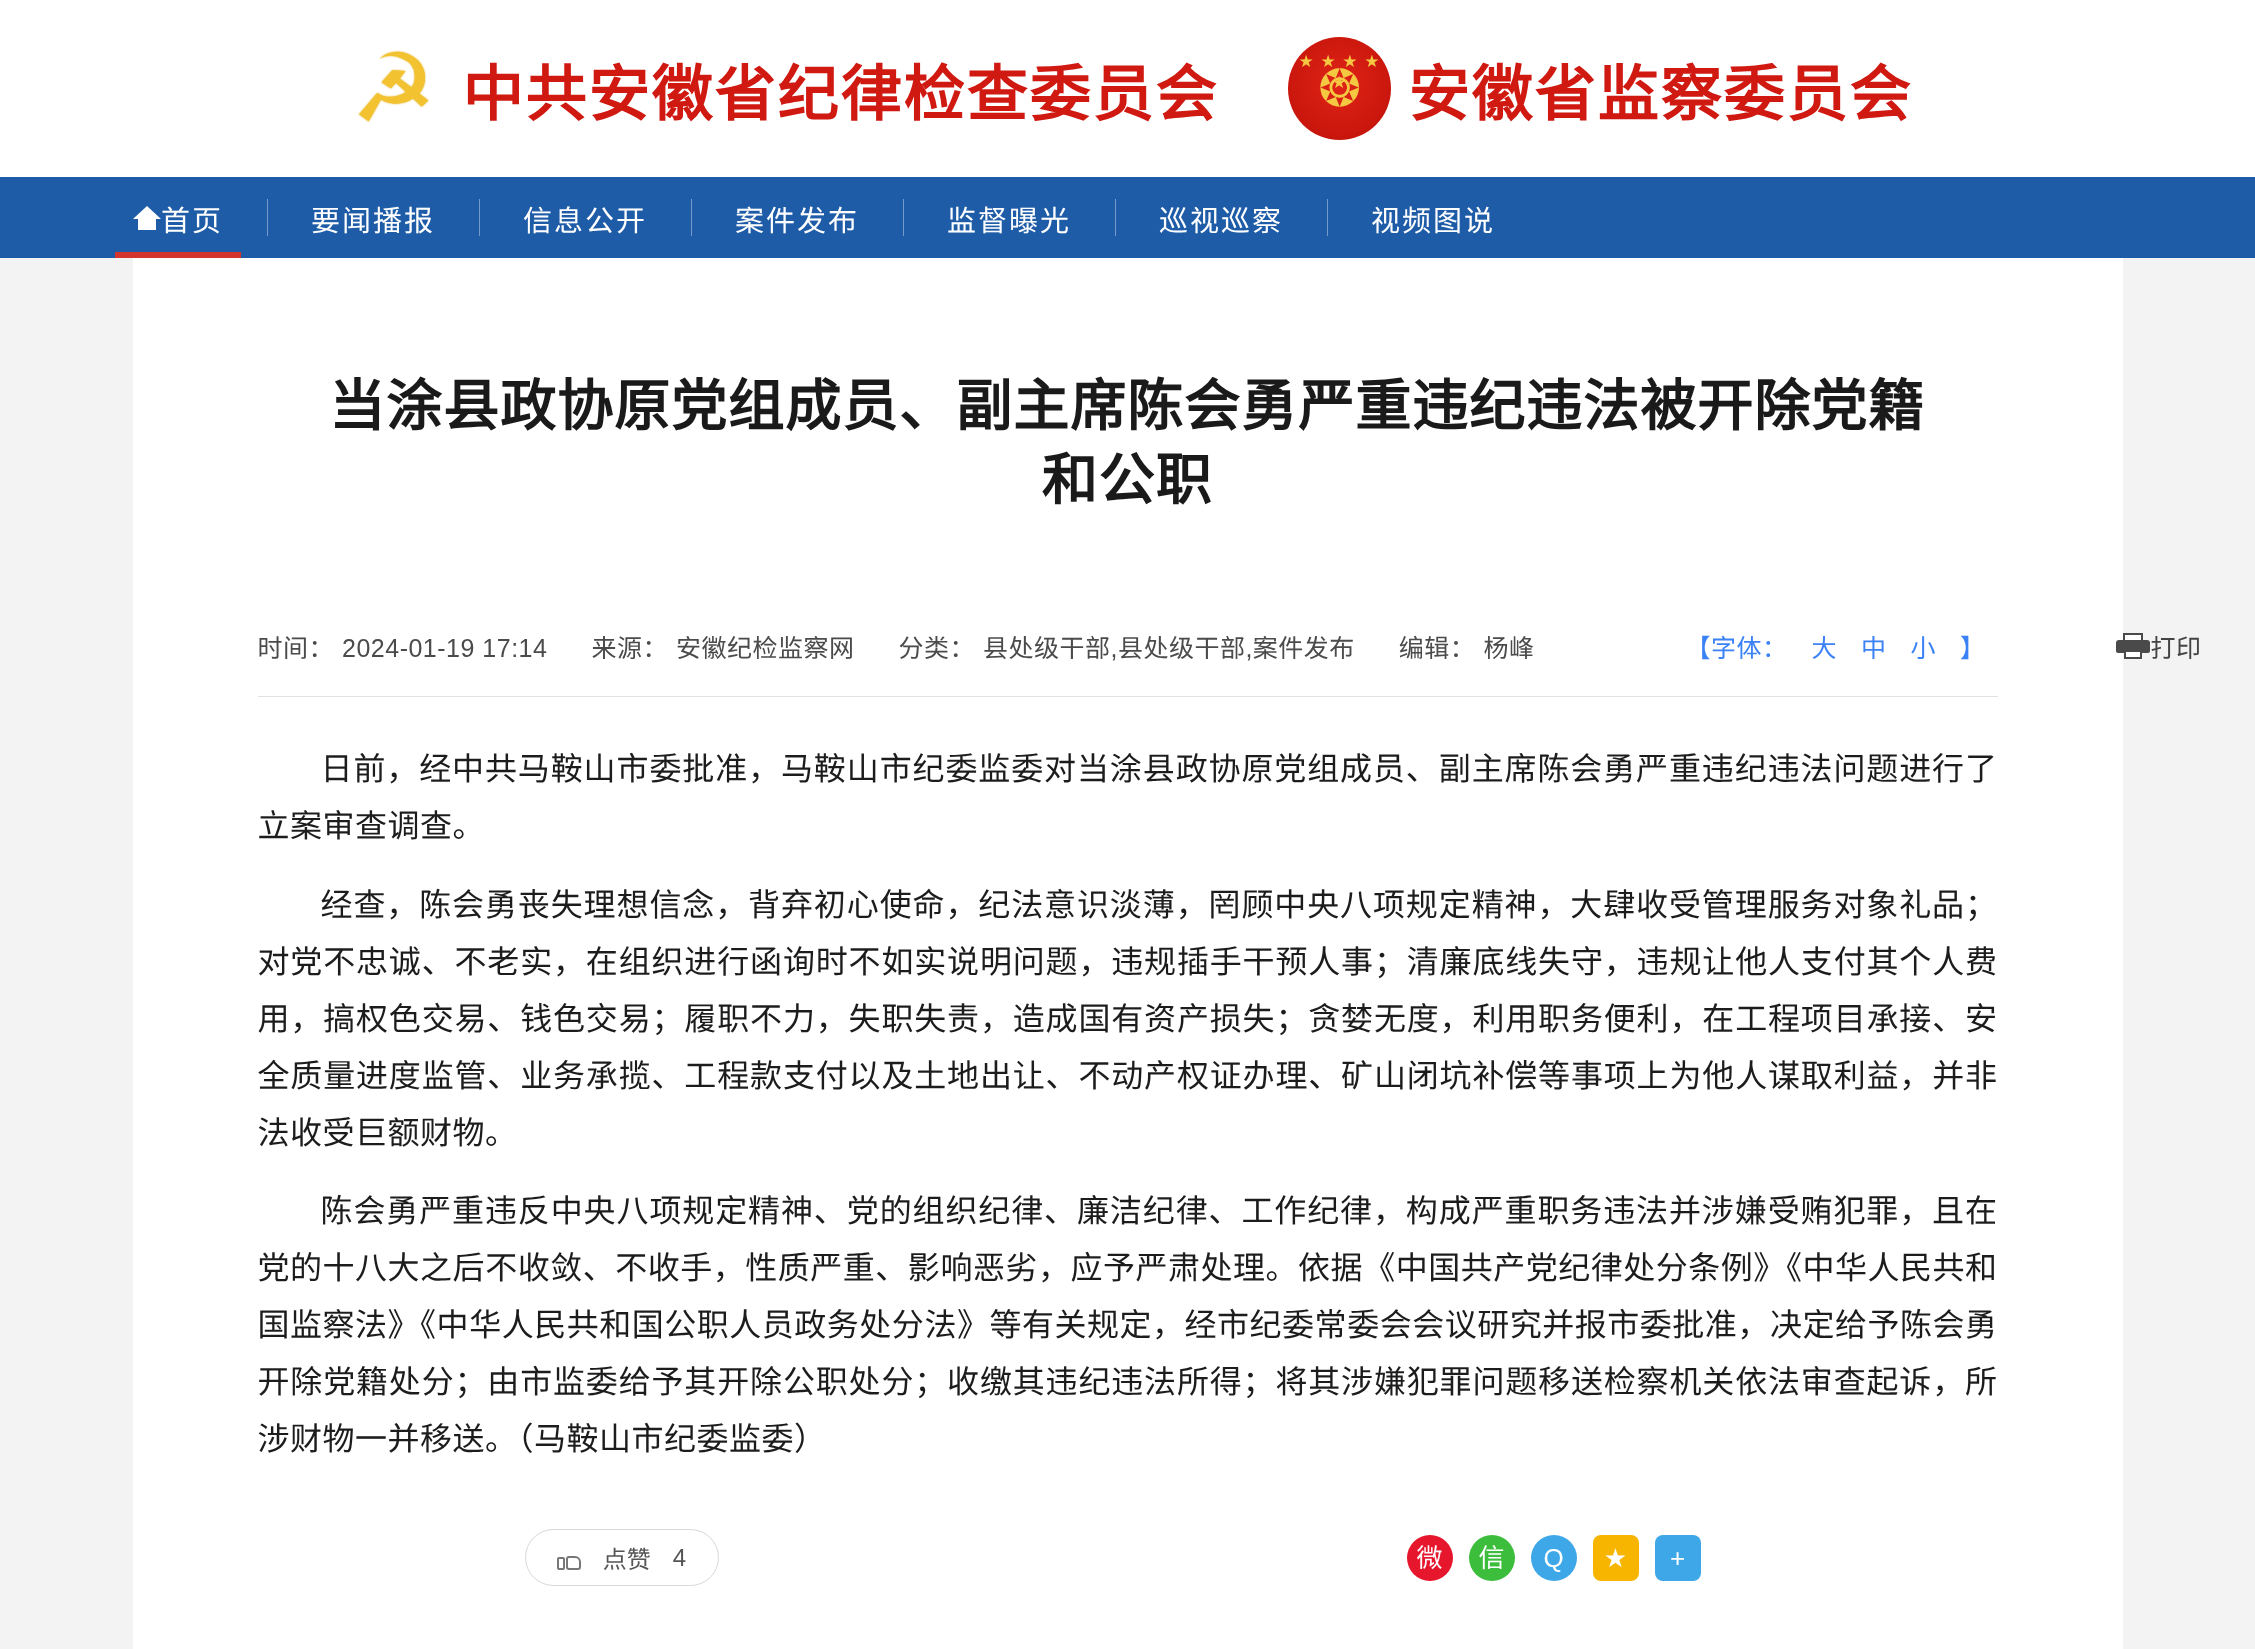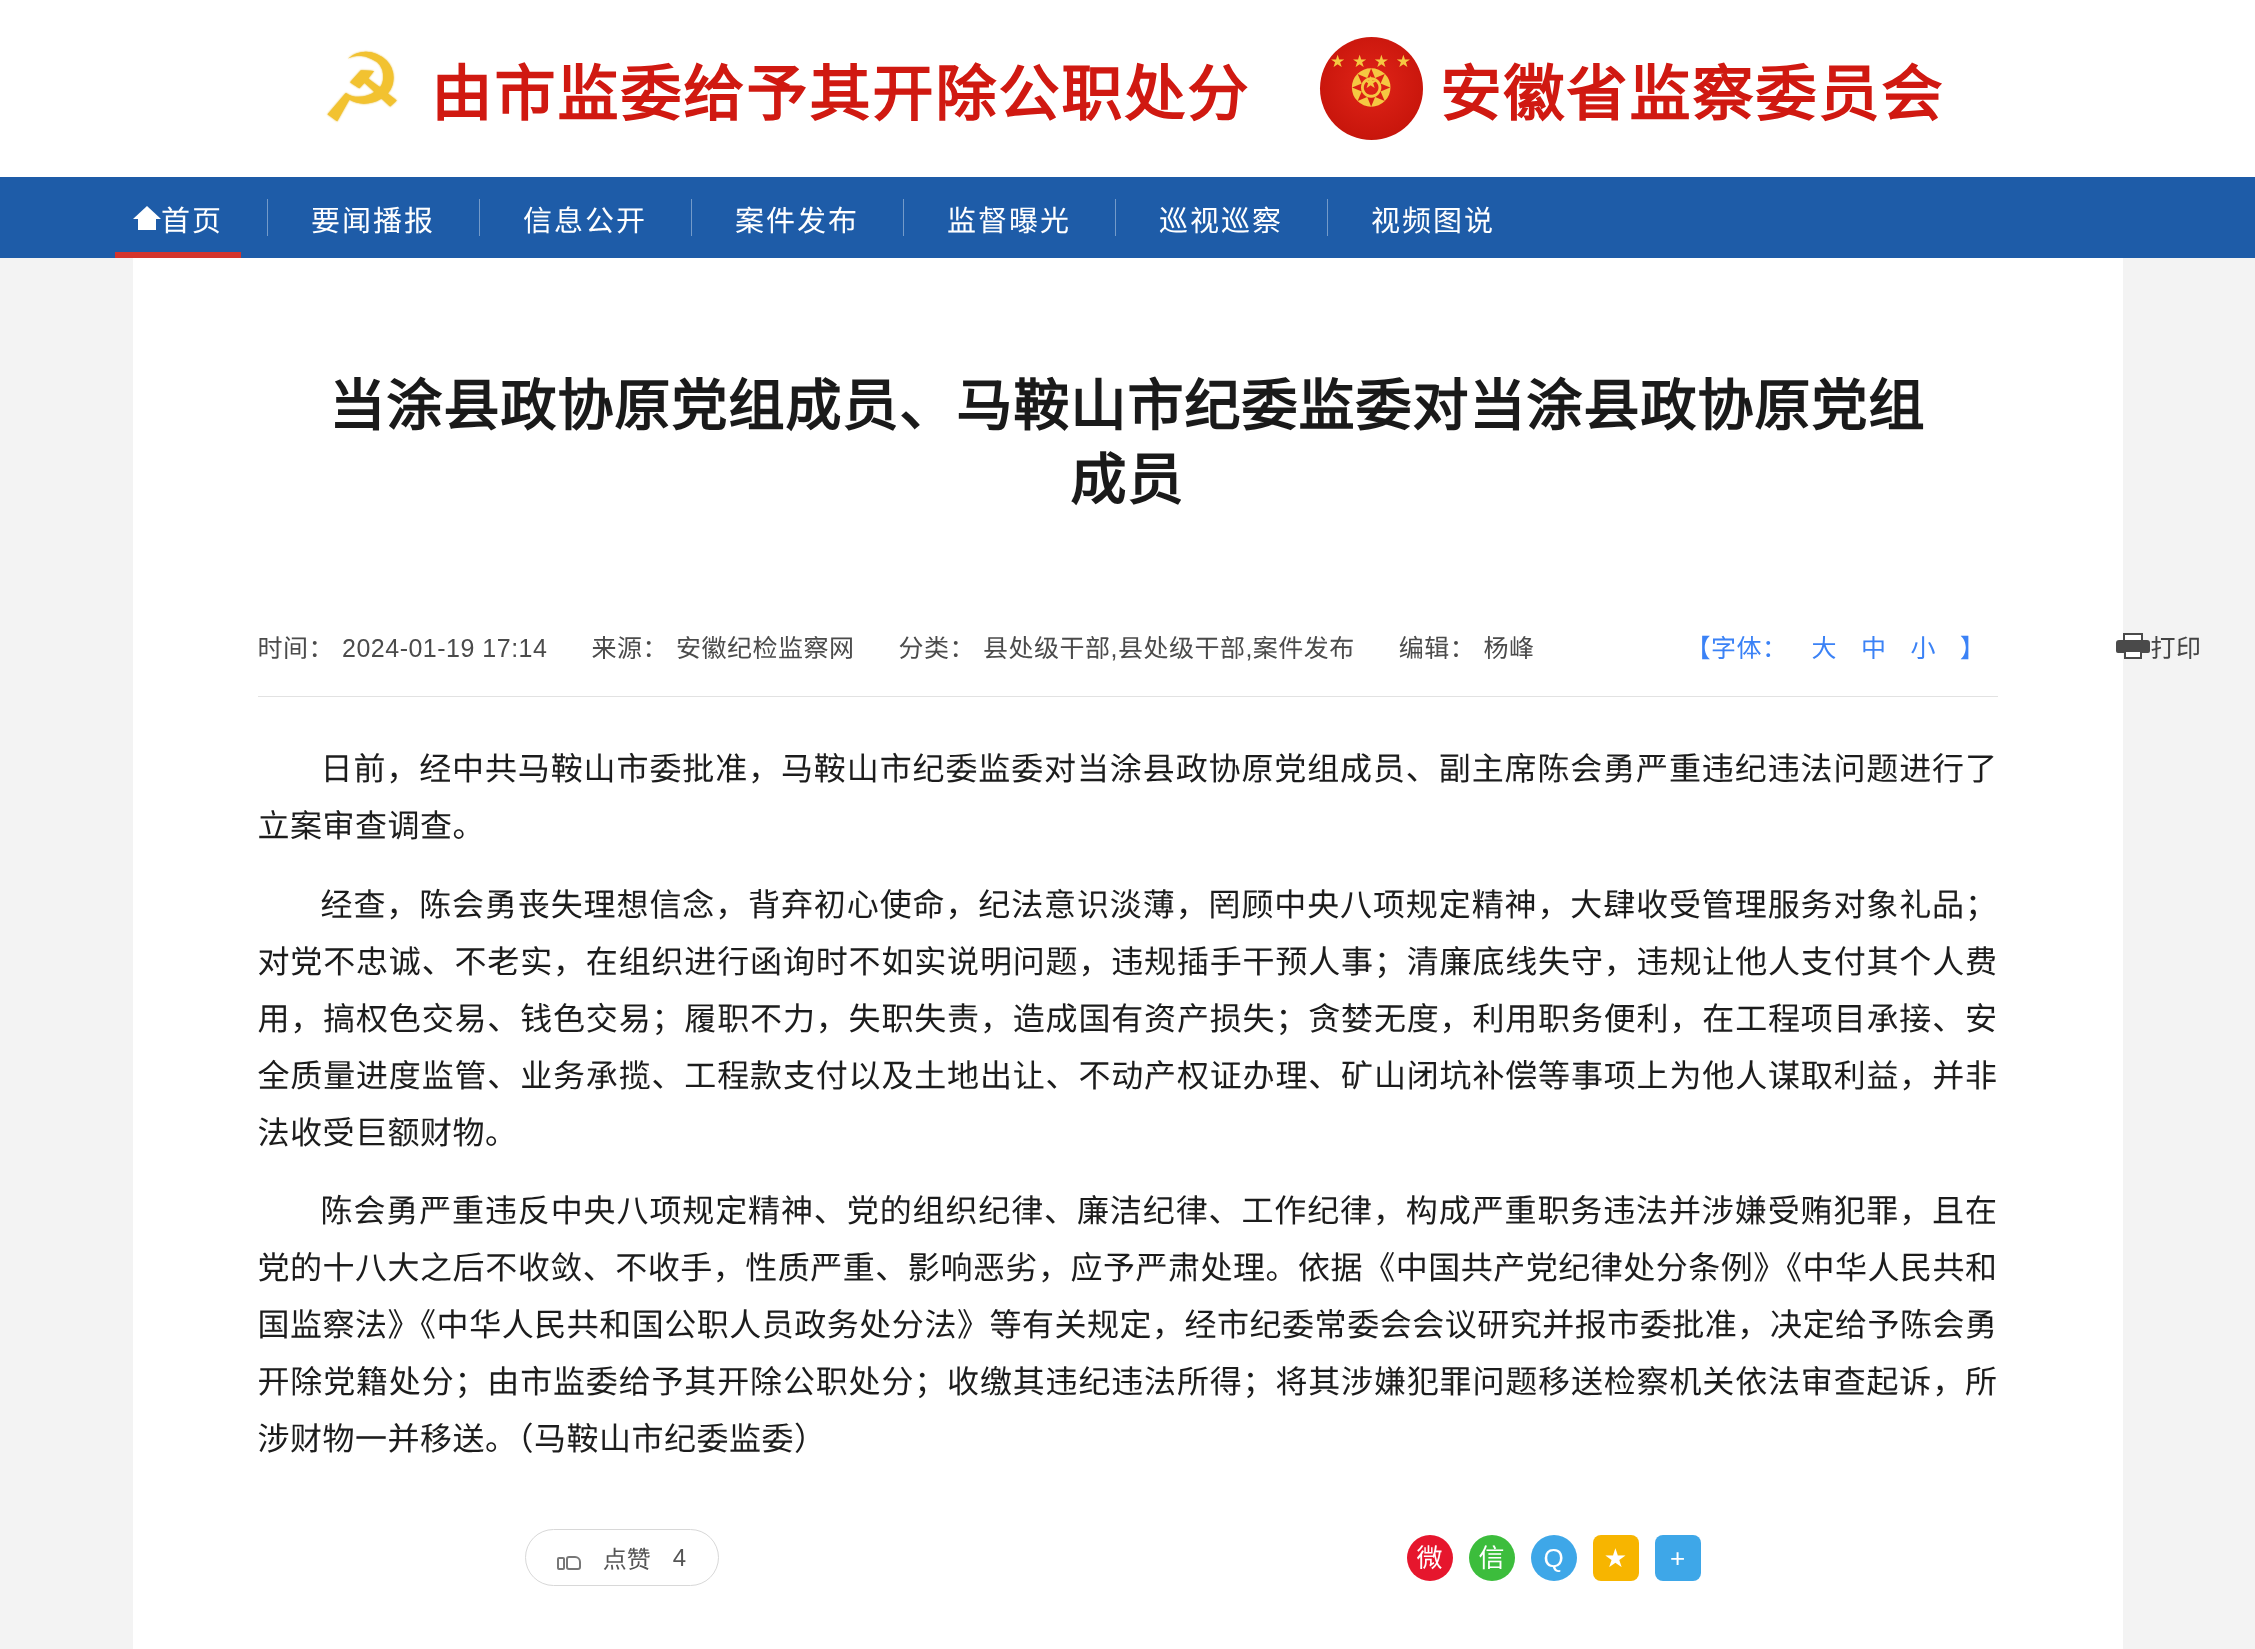--- a/index.html
+++ b/index.html
@@ -322,21 +322,21 @@
   .share-icon.circle { border-radius: 50%; }
 </style>
 </head>
 <body>
 
 <div class="site-header">
   <div class="brand-block">
     <div class="emblem-party">
       <span class="hammer-sickle">☭</span>
     </div>
-    <div class="brand-title">由市监委给予其开除公职处分</div>
+    <div class="brand-title">中共安徽省纪律检查委员会</div>
   </div>
   <div class="brand-block">
     <div class="emblem-nat">
       <span class="nat-stars">★ ★ ★ ★ ★</span>
       <span class="nat-inner">❂</span>
     </div>
     <div class="brand-title">安徽省监察委员会</div>
   </div>
 </div>
 
@@ -361,21 +361,21 @@
     <span>巡视巡察</span>
   </div>
   <div class="nav-item">
     <span>视频图说</span>
   </div>
 </div>
 
 <div class="page-wrap">
   <div class="article-card">
 
-    <h1 class="article-title">当涂县政协原党组成员、马鞍山市纪委监委对当涂县政协原党组成员</h1>
+    <h1 class="article-title">当涂县政协原党组成员、副主席陈会勇严重违纪违法被开除党籍和公职</h1>
 
     <div class="meta-bar">
       <span class="meta-group">
         <span class="meta-label">时间：</span>
         <span class="meta-value">2024-01-19 17:14</span>
       </span>
       <span class="meta-group">
         <span class="meta-label">来源：</span>
         <span class="meta-value">安徽纪检监察网</span>
       </span>

